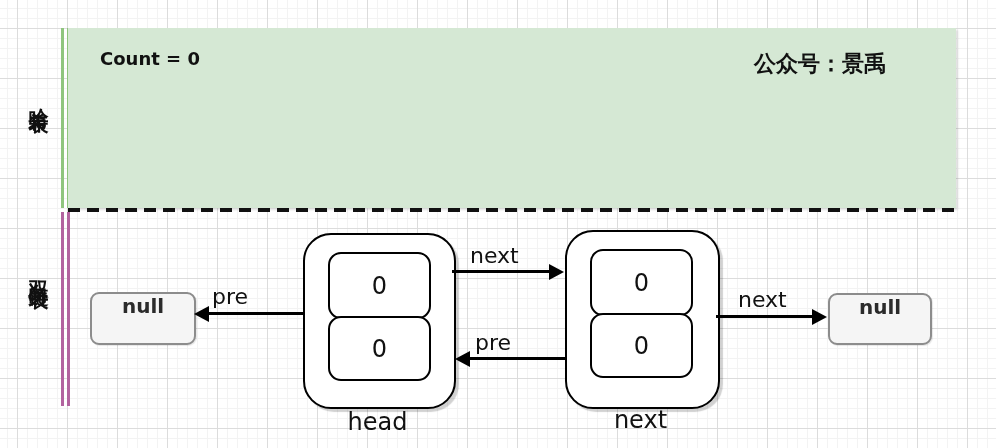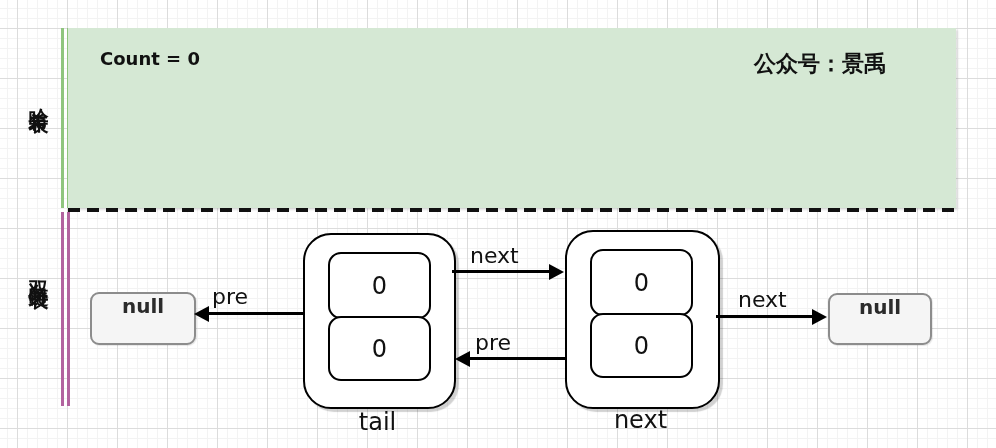--- a/index.html
+++ b/index.html
@@ -96,21 +96,21 @@
   </div>
 
   <div class="abs node node-head">
     <div class="cell cell-top">
       <span>0</span>
     </div>
     <div class="cell cell-bottom">
       <span>0</span>
     </div>
   </div>
-  <div class="abs node-caption caption-head">tail</div>
+  <div class="abs node-caption caption-head">head</div>
 
   <div class="abs node node-tail">
     <div class="cell cell-top">
       <span>0</span>
     </div>
     <div class="cell cell-bottom">
       <span>0</span>
     </div>
   </div>
   <div class="abs node-caption caption-tail">next</div>

